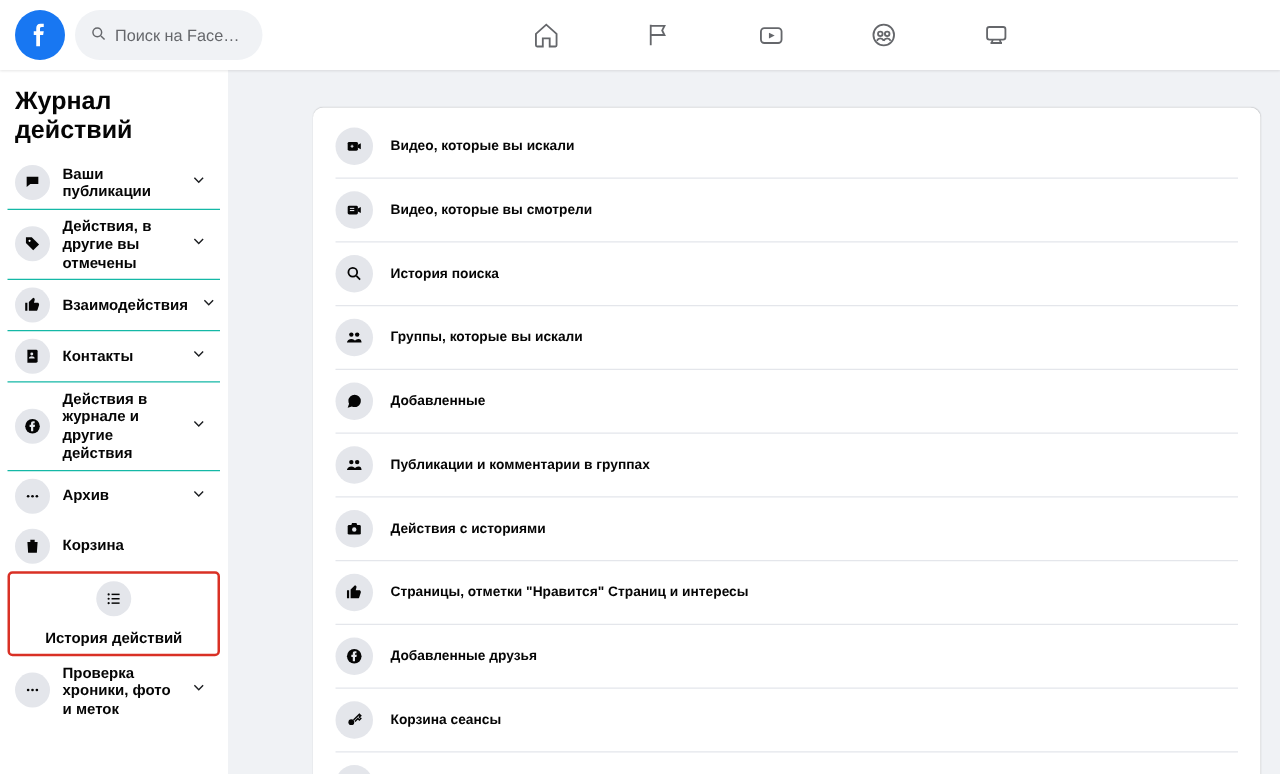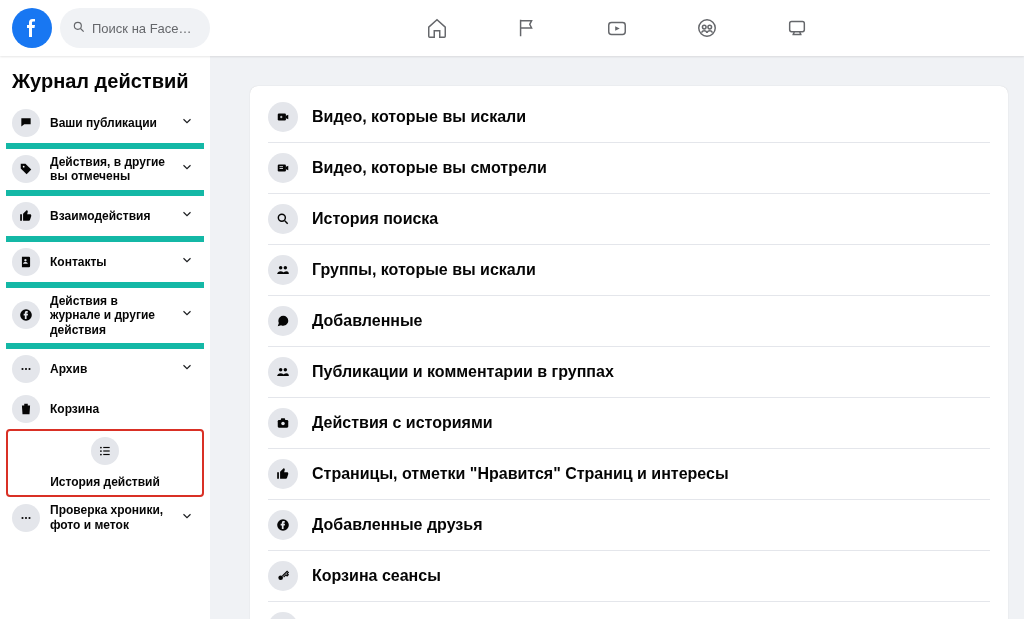--- a/index.html
+++ b/index.html
@@ -9,39 +9,39 @@
   .header { position: fixed; top:0; left:0; right:0; height:56px; background:#fff; box-shadow: 0 1px 2px rgba(0,0,0,0.1); display:flex; align-items:center; z-index:100; }
   .header-left { display:flex; align-items:center; padding-left:12px; gap:8px; width:210px;}
   .fb-logo { width:40px; height:40px; border-radius:50%; background:#1877f2; display:flex; align-items:center; justify-content:center; color:#fff; font-size:28px; font-weight:700; cursor:pointer;}
   .search-box { background:#f0f2f5; border-radius:50px; height:40px; display:flex; align-items:center; padding:0 12px; color:#65676b; font-size:14px; width:150px; gap:6px;}
   .search-ph { white-space:nowrap; overflow:hidden; text-overflow:ellipsis; flex:1; font-size:13px;}
   .header-center { flex:1; display:flex; justify-content:center; gap:10px; }
   .nav-tab { width:80px; height:56px; display:flex; align-items:center; justify-content:center; color:#65676b; cursor:pointer; border-radius:8px;}
   .nav-tab svg { width:22px; height:22px; fill:none; stroke:#65676b; stroke-width:1.6; }
 
   
-  .sidebar { position:fixed; top:56px; left:0; bottom:0; width:210px; background:#fff; overflow-y:auto; padding:8px 6px;}
+  .sidebar { position:fixed; top:56px; left:0; bottom:0; width:182px; background:#fff; overflow-y:auto; padding:8px 6px;}
   .sidebar-title { font-size:20px; font-weight:700; color:#050505; padding:6px 6px 10px; }
   .side-item { display:flex; align-items:center; padding:6px 6px; border-radius:8px; cursor:pointer; gap:10px; min-height:40px; position:relative;}
-  .side-item.bordered { border-bottom:6px solid #14b8a6; border-radius:0; }
+  .side-item.bordered { border-bottom:1px solid #14b8a6; border-radius:0; }
   .side-item.highlighted { border:2px solid #d93025; border-radius:4px;flex-direction:column; }
   .side-icon { width:28px; height:28px; border-radius:50%; background:#e4e6eb; display:flex; align-items:center; justify-content:center; flex-shrink:0;}
   .side-icon svg { width:14px; height:14px; fill:#050505; }
   .side-label { font-size:12px; font-weight:600; color:#050505; line-height:1.2; flex:1; }
   .side-chevron { width:18px; height:18px; color:#1c1e21; }
   .side-chevron svg { width:14px; height:14px; fill:none; stroke:#1c1e21; stroke-width:2;}
 
   
   .main { margin-left:210px; margin-top:56px; padding:30px 16px 16px 40px; height:calc(619px - 56px); overflow:auto;}
   .card { background:#fff; border-radius:8px; box-shadow:0 0 1px rgba(0,0,0,0.2); padding:6px 18px;}
   .list-row { display:flex; align-items:center; gap:14px; padding:10px 0; border-bottom:1px solid #e4e6eb; cursor:pointer;}
   .list-row:last-child { border-bottom:none;}
   .list-icon { width:30px; height:30px; border-radius:50%; background:#e4e6eb; display:flex; align-items:center; justify-content:center;}
   .list-icon svg { width:14px; height:14px; fill:#050505; }
-  .list-label { font-size:16px; font-weight:600; color:#050505; }
+  .list-label { font-size:11px; font-weight:600; color:#050505; }
 
   
   .sidebar::-webkit-scrollbar { width:6px;}
   .sidebar::-webkit-scrollbar-thumb { background:#ccc; border-radius:3px;}
 </style>
 </head>
 <body>
 
 <div class="header">
   <div class="header-left">

